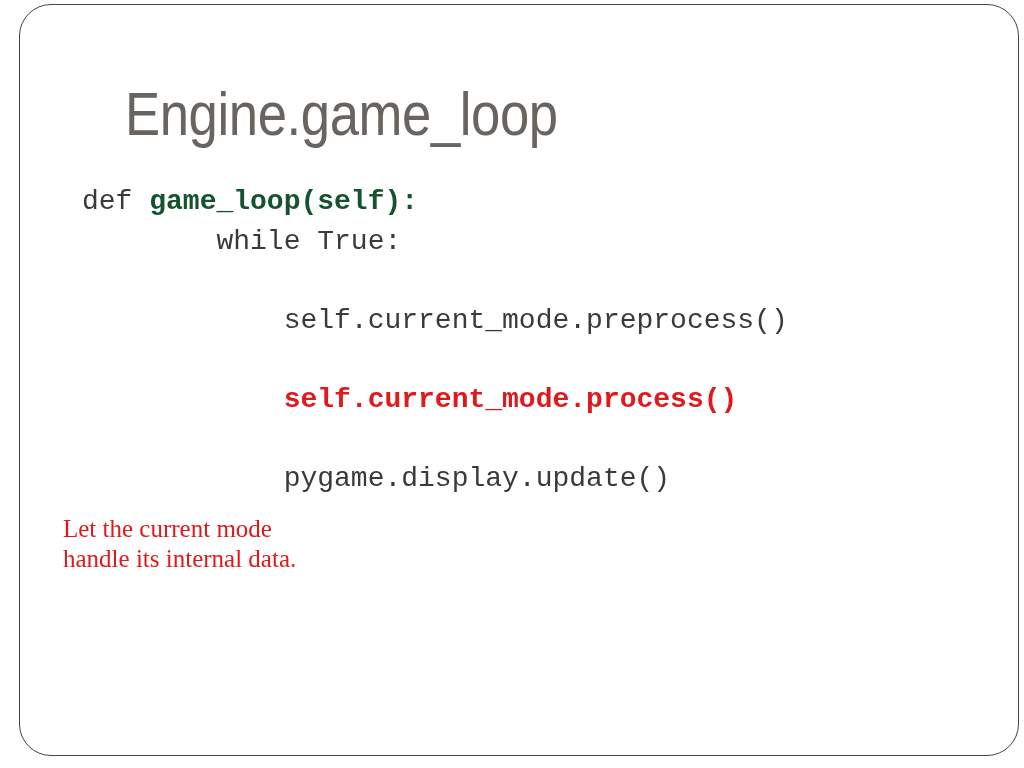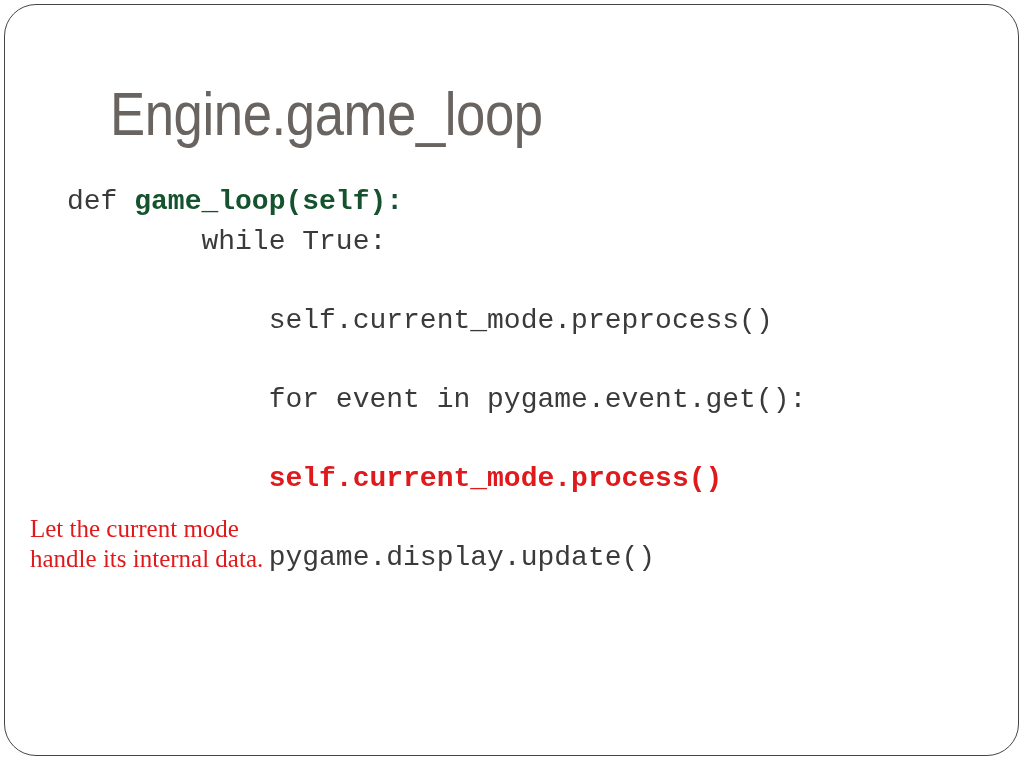--- a/index.html
+++ b/index.html
@@ -11,20 +11,21 @@
     width: 1024px;
     height: 768px;
     position: relative;
     overflow: hidden;
     font-family: "Liberation Sans", sans-serif;
   }
   .slide {
     position: absolute;
     inset: 0;
     background: #ffffff;
+    margin-left: 15px;
   }
   .frame {
     position: absolute;
     left: 4px;
     top: 4px;
     right: 5px;
     bottom: 12px;
     border: 1.5px solid #454545;
     border-radius: 32px;
     pointer-events: none;
@@ -57,42 +58,41 @@
     line-height: 39.5px;
     white-space: pre;
   }
   .ln span { white-space: pre; }
   .gap { margin-top: 39.5px; }
   .b { font-weight: bold; color: #14532d; }
   .i { }
   .red { color: #e0191d; text-align: center; }
   .annotation {
     position: absolute;
-    left: 30px;
+    left: 48px;
     top: 514px;
     font-family: "Liberation Serif", serif;
     font-size: 25px;
     line-height: 30px;
     color: #e0191d;
   }
 </style>
 </head>
 <body>
 
 <div class="slide">
 
   <div class="frame"></div>
 
   <h1 class="title">Engine.game_loop</h1>
 
   <div class="code">
     <div class="ln"><span>def </span><span class="b">game_loop(</span><span class="b i">self):</span></div>
     <div class="ln"><span>        while True:</span></div>
     <div class="ln gap"><span>            self.current_mode.preprocess()</span></div>
-    <div class="ln gap"><span>            for event in pygame.event.get():</span></div>
     <div class="ln gap"><span class="b red">            self.current_mode.process()</span></div>
     <div class="ln gap"><span>            pygame.display.update()</span></div>
   </div>
 
   <div class="annotation">
     <div>Let the current mode</div>
     <div>handle its internal data.</div>
   </div>
 
 </div>

